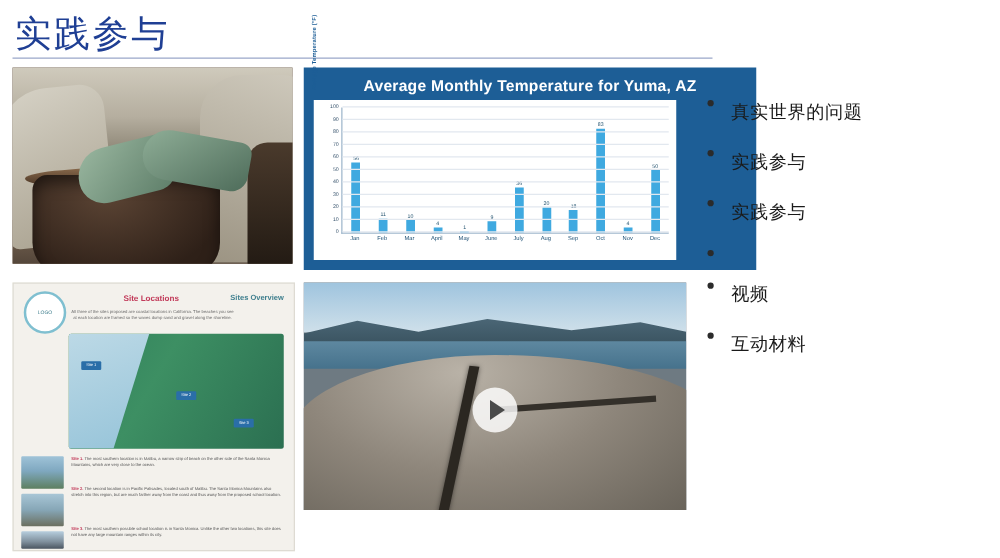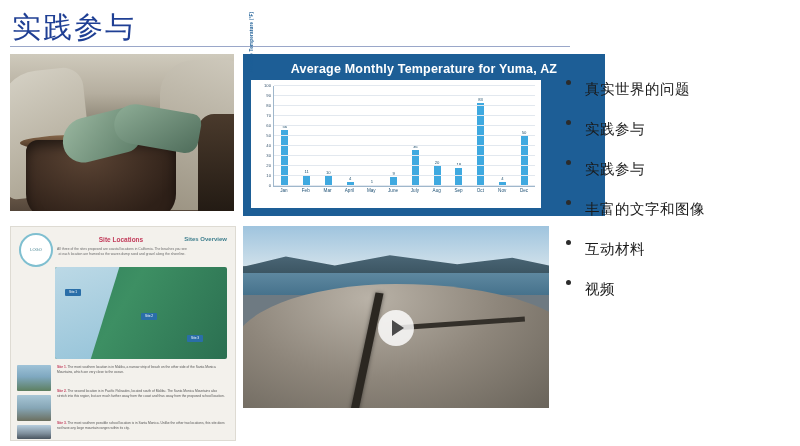--- a/index.html
+++ b/index.html
@@ -544,23 +544,22 @@
     <div class="bullet">
       <div class="bullet-dot"></div>
       <div class="bullet-text">实践参与</div>
     </div>
     <div class="bullet">
       <div class="bullet-dot"></div>
       <div class="bullet-text">实践参与</div>
     </div>
     <div class="bullet">
       <div class="bullet-dot"></div>
-      <div class="bullet-text">丰富的文字和图像</div>
+    </div>
+    <div class="bullet">
+      <div class="bullet-dot"></div>
+      <div class="bullet-text">视频</div>
     </div>
     <div class="bullet">
       <div class="bullet-dot"></div>
       <div class="bullet-text">互动材料</div>
     </div>
-    <div class="bullet">
-      <div class="bullet-dot"></div>
-      <div class="bullet-text">视频</div>
-    </div>
   </div>
 
 </body></html>

